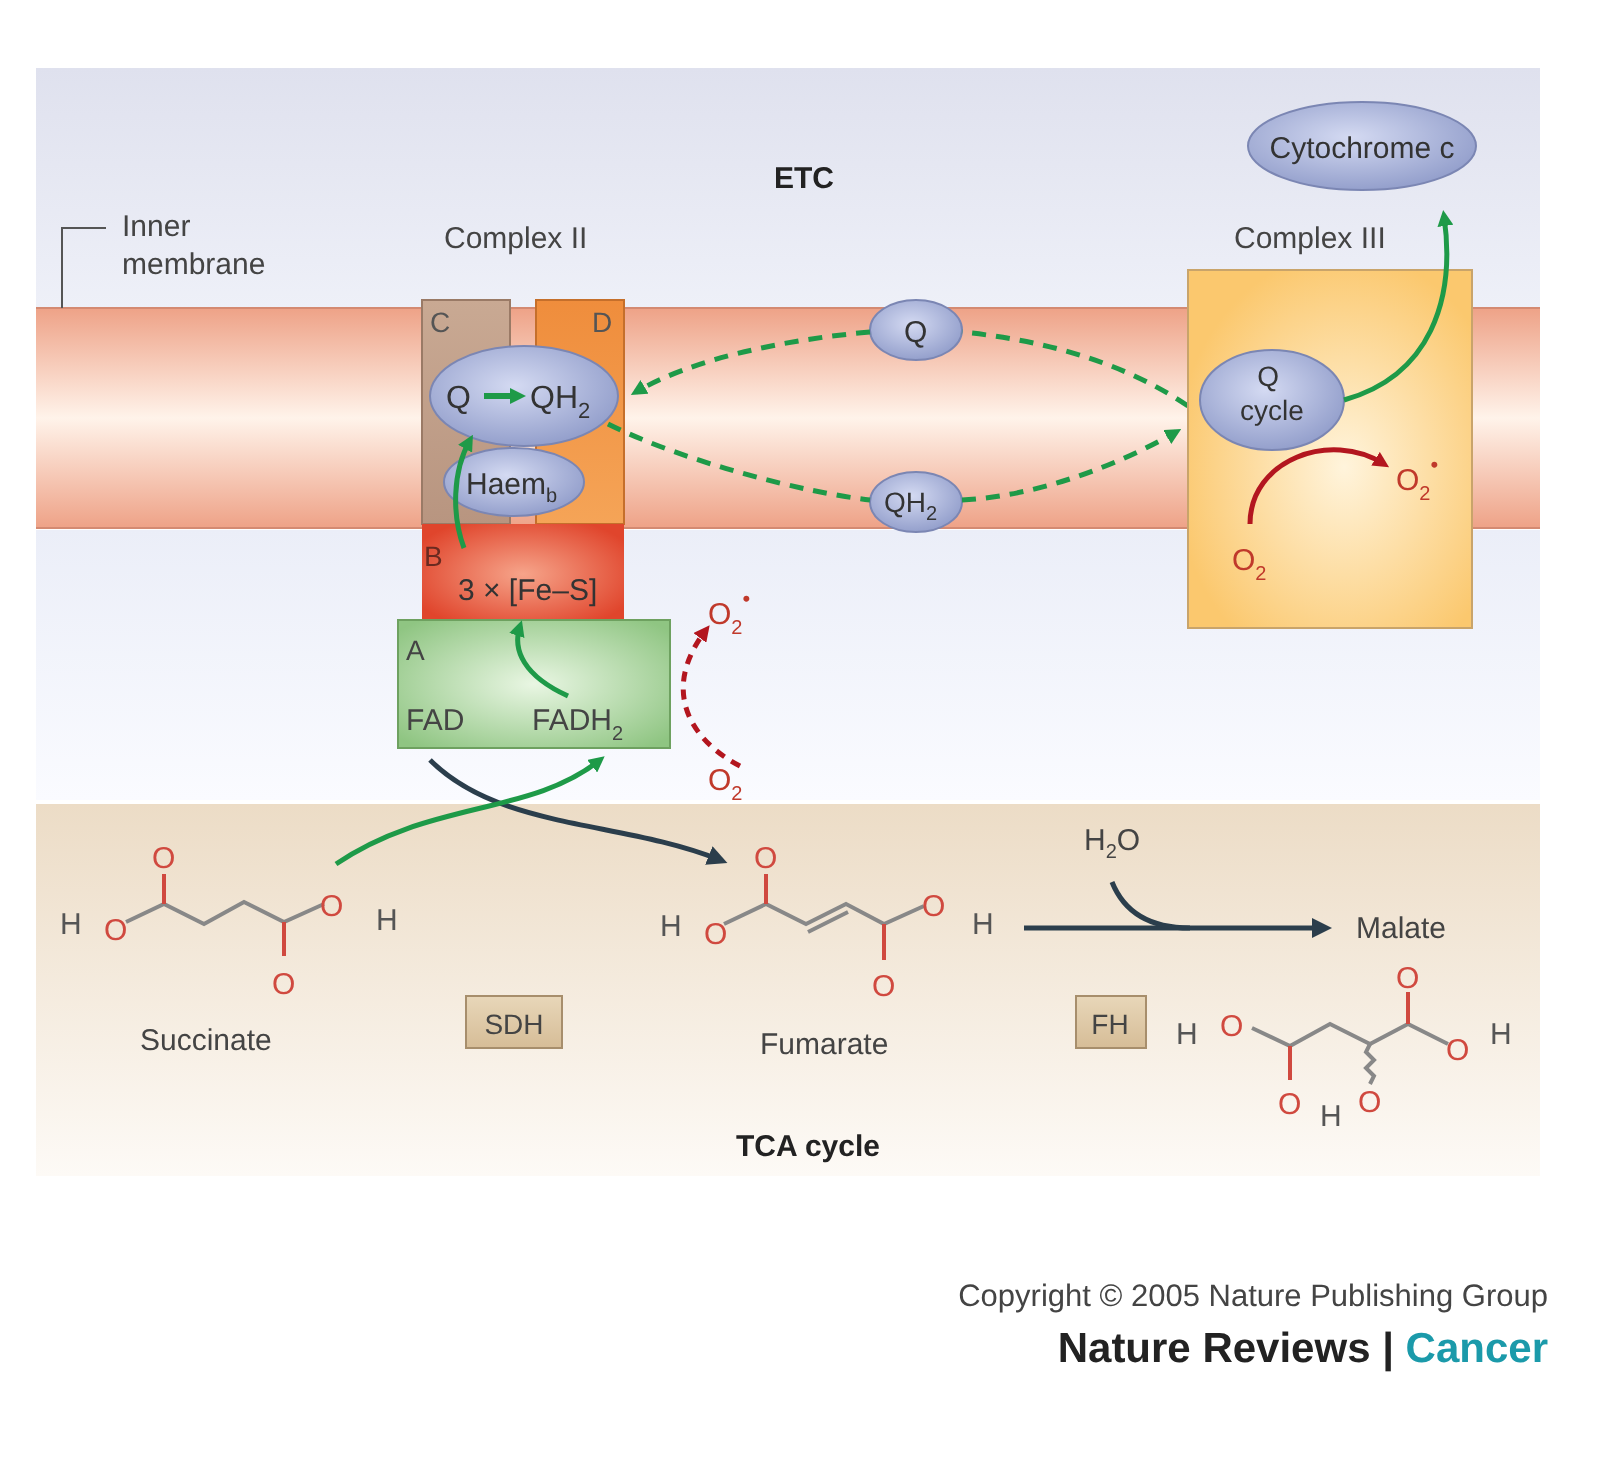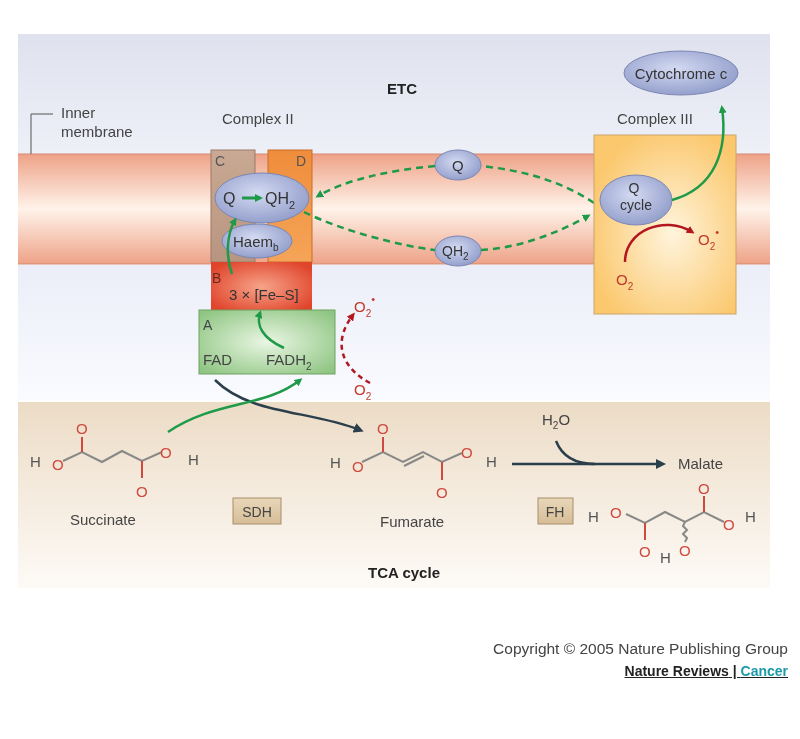--- a/index.html
+++ b/index.html
@@ -1,21 +1,21 @@
 <!DOCTYPE html>
 <html><head>
 <meta charset="utf-8">
 <style>
   html, body { margin:0; padding:0; background:#ffffff; }
   body { width:800px; height:739px; position:relative; overflow:hidden;
          font-family:"Liberation Sans", sans-serif; }
   svg text { font-family:"Liberation Sans", sans-serif; }
-  .footer { position:absolute; right:12px; text-align:center; }
+  .footer { position:absolute; right:26px; text-align:center; }
   .copyright { top:640px; font-size:15.5px; color:#444; }
-  .brand { top:663px; font-size:14px; font-weight:bold; color:#222;text-decoration:underline; }
+  .brand { top:663px; font-size:21px; font-weight:bold; color:#222; }
   .brand .accent { color:#1b9aaa; }
 </style>
 </head>
 <body>
 
 <svg width="800" height="620" viewBox="0 0 800 620" style="position:absolute;left:0;top:0;">
   <defs>
     <linearGradient id="gTop" x1="0" y1="0" x2="0" y2="1">
       <stop offset="0" stop-color="#dfe1ee"></stop>
       <stop offset="1" stop-color="#eef0f8"></stop>

